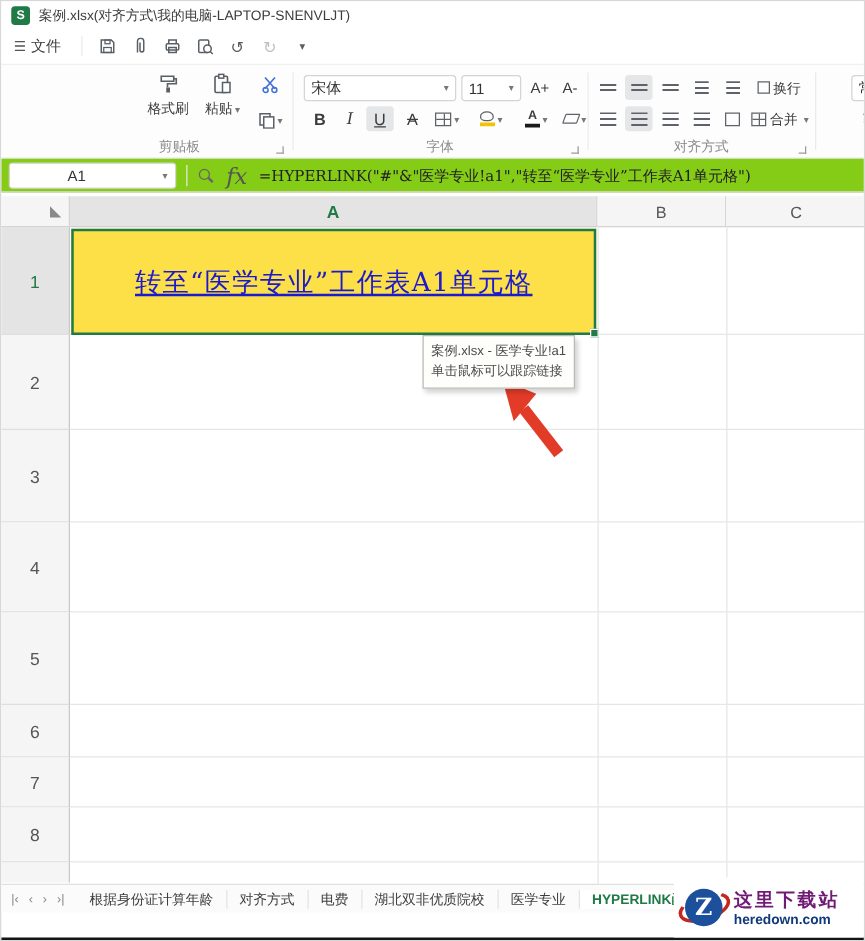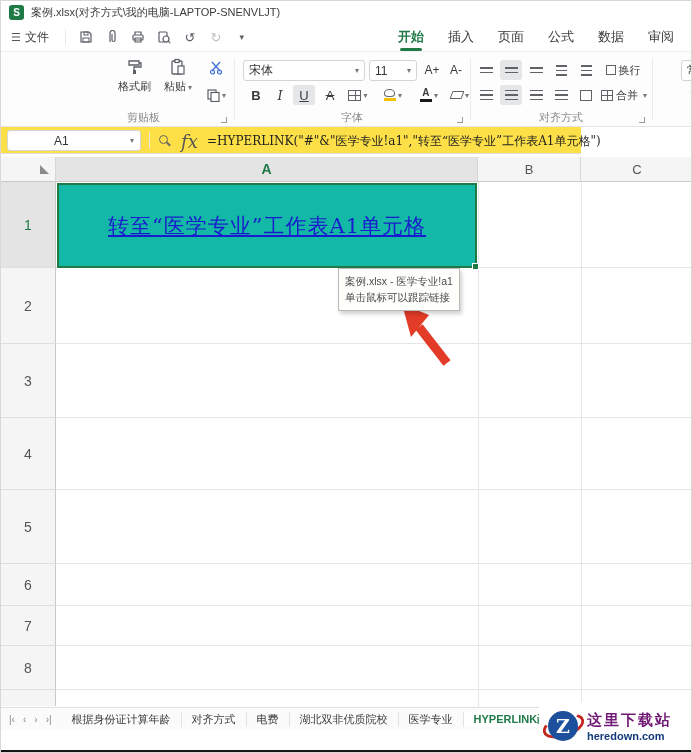--- a/index.html
+++ b/index.html
@@ -40,40 +40,40 @@
   .boxico { display:inline-block; width:13px; height:11px; border:1.2px solid #5f6368; position:relative; }
   .boxico.cross::before { content:""; position:absolute; left:50%; top:0; bottom:0; width:1.2px; background:#5f6368; }
   .boxico.cross::after { content:""; position:absolute; top:50%; left:0; right:0; height:1.2px; background:#5f6368; }
   .colorbar { display:inline-flex; flex-direction:column; align-items:center; line-height:1; }
   .colorbar .bar { width:12px; height:3px; margin-top:1px; }
   .eraser { display:inline-block; width:12px; height:8px; border:1.2px solid #5f6368; transform:skewX(-20deg); border-radius:1px; }
   .magico { display:inline-block; width:9px; height:9px; border:1.5px solid #666; border-radius:50%; position:relative; }
   .magico::after { content:""; position:absolute; width:5px; height:1.5px; background:#666; transform:rotate(45deg); right:-4px; bottom:-1px; }
 
   
-  .formulabar { position:absolute; left:0; top:126px; width:580px; height:27px; background:#fde047; border-bottom:1px solid #dcdcdc; display:flex; align-items:center; }
+  .formulabar { position:absolute; left:0; top:126px; width:692px; height:27px; background:#84cc16; border-bottom:1px solid #dcdcdc; display:flex; align-items:center; }
   .namebox { position:absolute; left:6px; top:3px; width:134px; height:21px; border:1px solid #d4d4d4; border-radius:3px; background:#fff; display:flex; align-items:center; justify-content:space-between; padding:0 6px 0 46px; font-size:12px; color:#333; }
   .fsep { position:absolute; left:148px; top:5px; height:17px; width:1px; background:#e6e6e6; }
   .fx { position:absolute; left:180px; top:4px; font-size:18px; font-style:italic; color:#555; font-family:"DejaVu Serif", serif; }
   .fmla { position:absolute; left:206px; top:6px; font-size:12px; color:#222; font-family:"DejaVu Serif", serif; white-space:nowrap; }
   .fbmag { position:absolute; left:158px; top:8px; }
 
   
   .colheads { position:absolute; left:0; top:156px; width:692px; height:25px; display:flex; }
   .chead { border-right:1px solid #d6d6d6; border-bottom:1px solid #c9c9c9; background:#f5f5f5; color:#555; font-size:13px; display:flex; align-items:center; justify-content:center; }
   .chead.corner { width:55px; justify-content:flex-end; padding-right:6px; }
   .chead.sel { background:#e4e4e4; color:#1f7a46; font-weight:bold; font-size:14px; }
   .tri { width:0; height:0; border-left:9px solid transparent; border-bottom:9px solid #8a8a8a; transform:rotate(90deg); }
   .rowheads { position:absolute; left:0; top:181px; width:55px; }
   .rhead { border-right:1px solid #c9c9c9; border-bottom:1px solid #dedede; background:#f5f5f5; color:#555; font-size:14px; display:flex; align-items:center; justify-content:center; }
   .rhead.sel { background:#e4e4e4; color:#1f7a46; }
   .gridbody { position:absolute; left:55px; top:181px; width:637px; height:525px; background:#fff; }
   .grow { border-bottom:1px solid #e6e6e6; width:100%; }
   .vline { position:absolute; top:0; bottom:0; width:1px; background:#e6e6e6; }
-  .cellsel { position:absolute; left:56px; top:182px; width:420px; height:85px; border:2px solid #1f7a46; background:#14b8a6; display:flex; align-items:center; justify-content:center; }
+  .cellsel { position:absolute; left:56px; top:182px; width:420px; height:85px; border:2px solid #1f7a46; background:#fde047; display:flex; align-items:center; justify-content:center; }
   .a1text { font-family:"DejaVu Serif", serif; font-size:21px; color:#1a1ace; text-decoration:underline; letter-spacing:1px; white-space:nowrap; }
   .fillhandle { position:absolute; left:471px; top:262px; width:7px; height:7px; background:#1f7a46; border:1px solid #fff; }
 
   
   .tooltip { position:absolute; left:337px; top:267px; width:122px; background:#fefefa; border:1px solid #b9b9b9; box-shadow:2px 3px 4px rgba(0,0,0,.18); padding:4px 6px; font-size:10.5px; color:#4a4a4a; line-height:1.55; z-index:5; }
   .annot-arrow { position:absolute; left:392px; top:300px; z-index:4; }
 
   
   .sheetbar { position:absolute; left:0; top:706px; width:692px; height:23px; border-top:1px solid #e0e0e0; background:#fbfbfb; display:flex; align-items:center; font-size:11px; }
   .navbtns { display:flex; gap:8px; color:#888; font-size:10px; margin:0 10px 0 8px; }
@@ -133,29 +133,20 @@
       <span class="qico">
         <svg width="14" height="14" viewBox="0 0 14 14">
             <rect x="2" y="2" width="8" height="10" rx="1" fill="none" stroke="#5a5f66" stroke-width="1.2"></rect>
             <circle cx="9" cy="9" r="3" fill="#fff" stroke="#5a5f66" stroke-width="1.2"></circle>
             <path d="M11.2 11.2l2 2" stroke="#5a5f66" stroke-width="1.2"></path>
           </svg>
       </span>
       <span class="qico">↺</span>
       <span class="qico disabled">↻</span>
       <span class="qico" style="font-size:9px">▾</span>
-    </div>
-    <div class="menu-tabs">
-      <span class="mtab active">开始</span>
-      <span class="mtab">插入</span>
-      <span class="mtab">页面</span>
-      <span class="mtab">公式</span>
-      <span class="mtab">数据</span>
-      <span class="mtab">审阅</span>
-
     </div>
   </div>
 
   <div class="ribbon">
 
     <div class="rgroup" style="left:55px; width:175px;">
       <div class="bigbtn" style="left:62px; top:6px;">
         <svg width="18" height="18" viewBox="0 0 18 18">
             <path d="M3 3h10v4H3z" fill="none" stroke="#5a5f66" stroke-width="1.3"></path>
             <path d="M13 5h2v4H8v3" fill="none" stroke="#5a5f66" stroke-width="1.3"></path>

